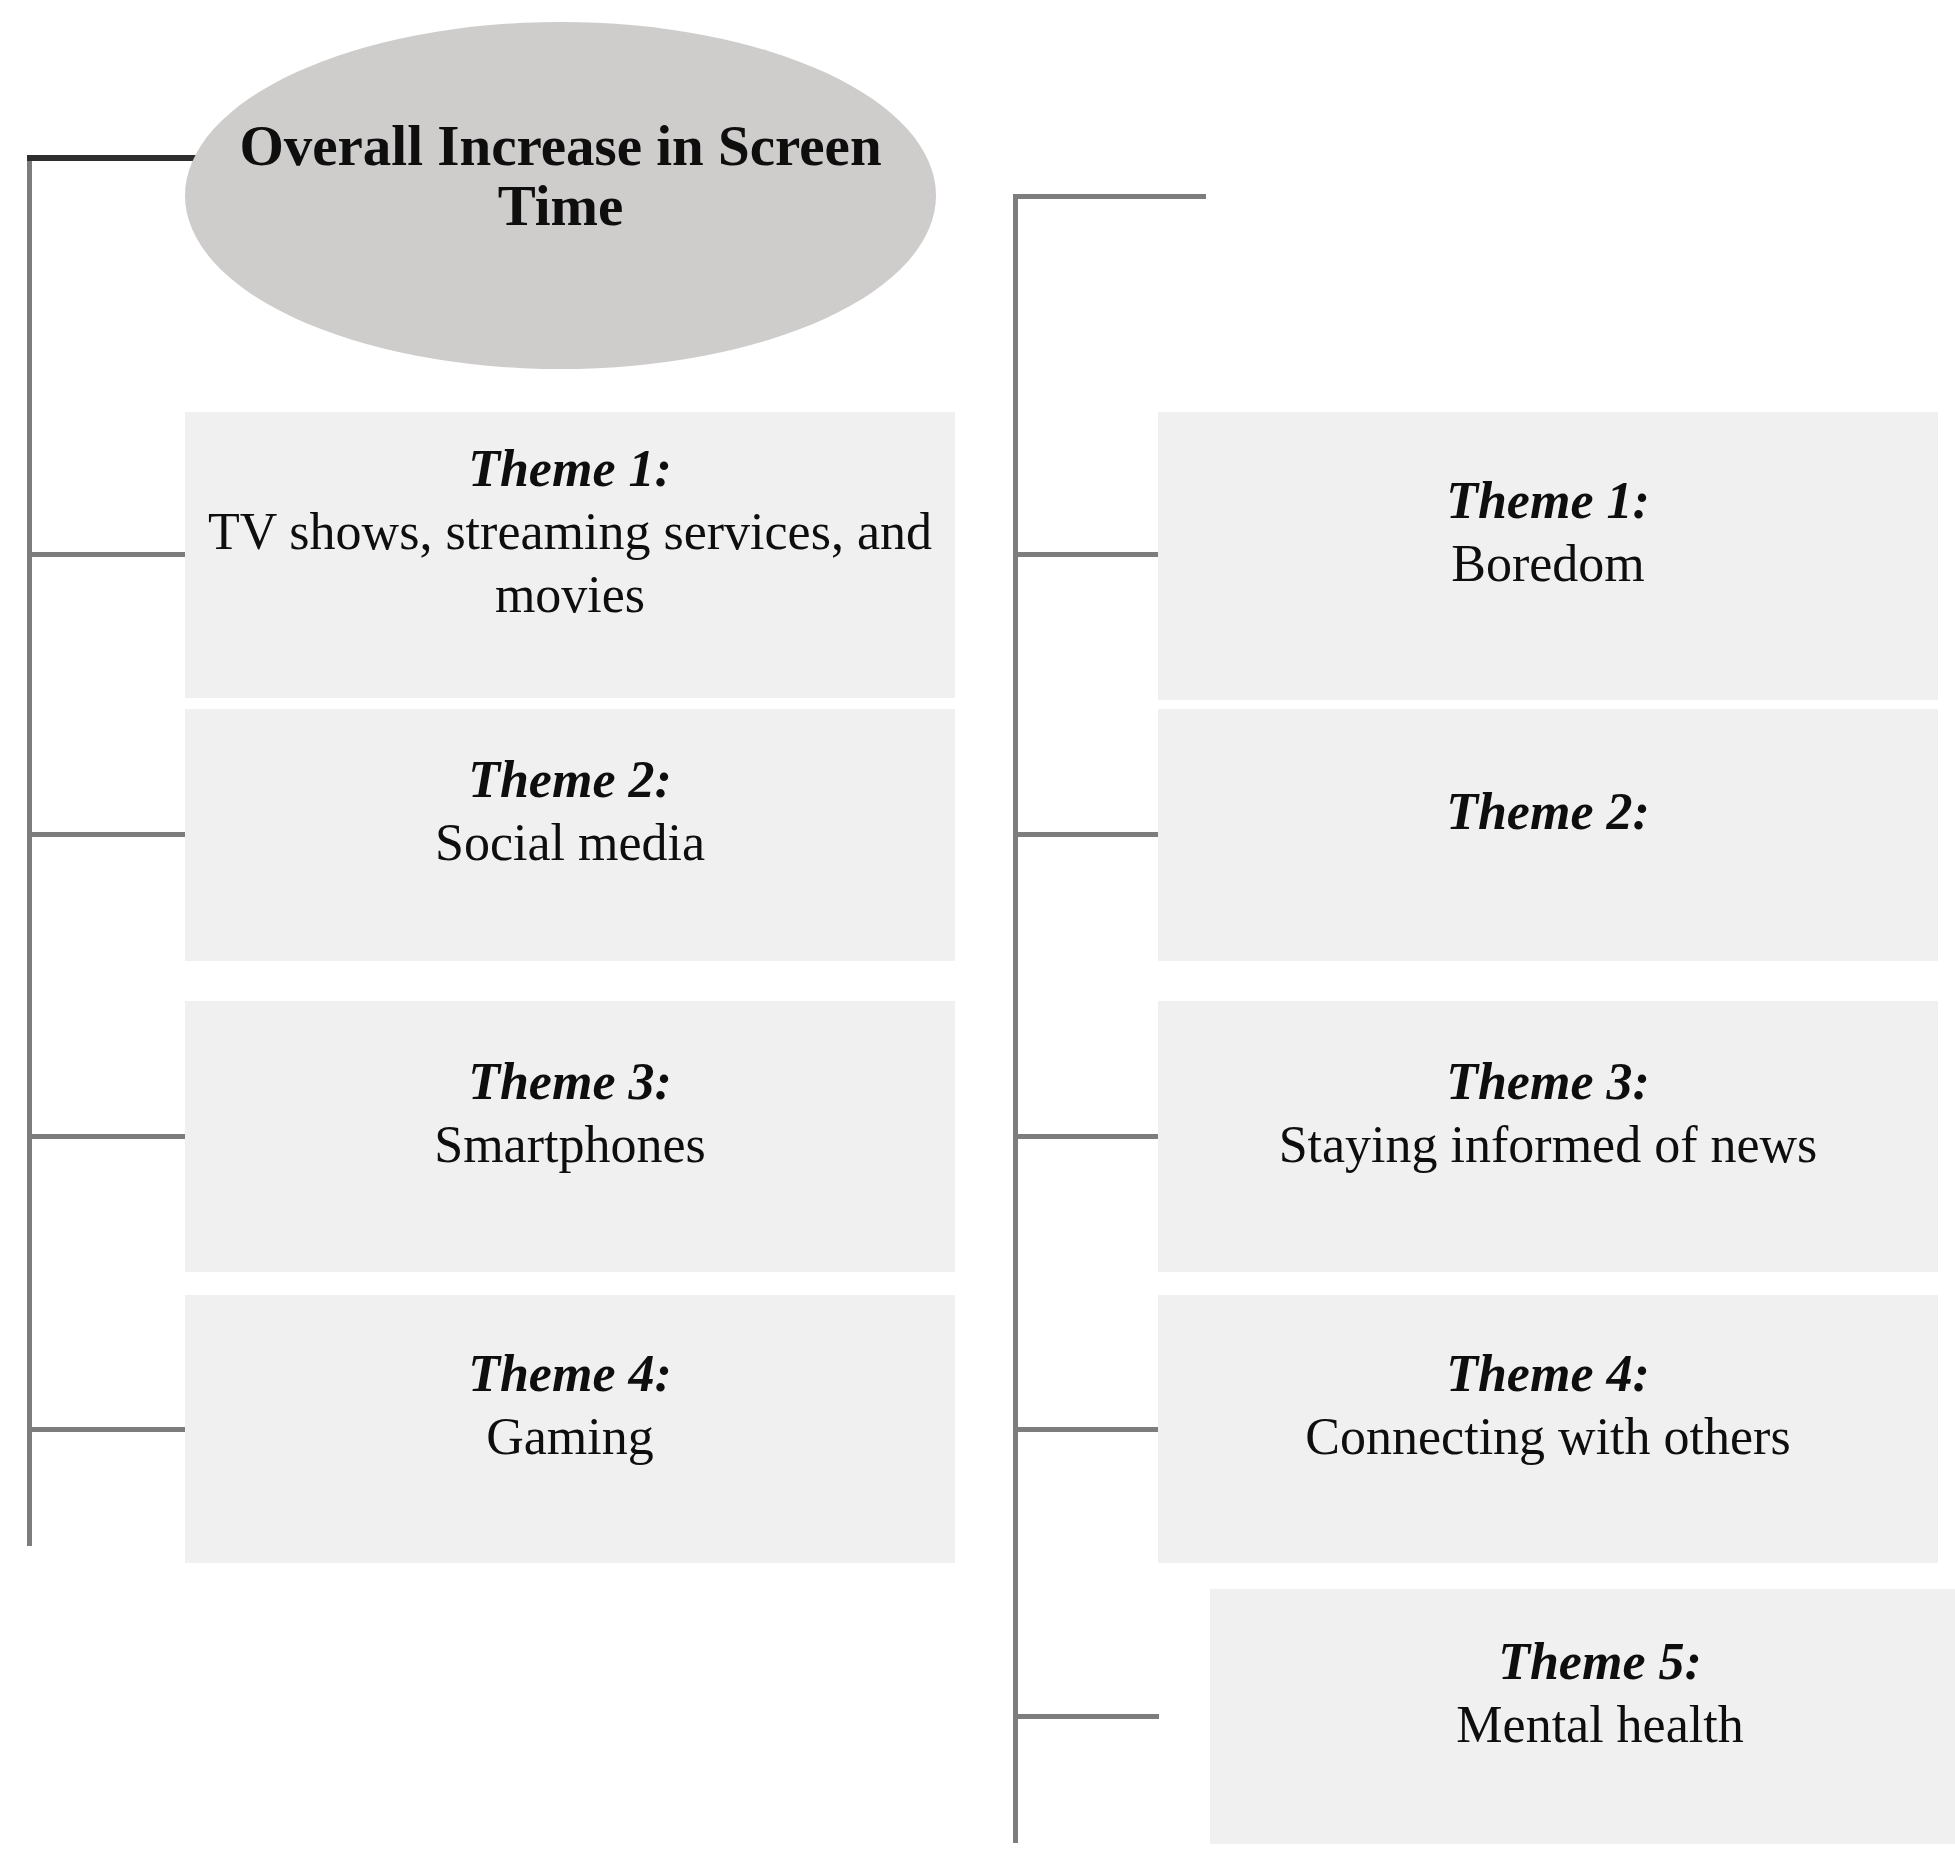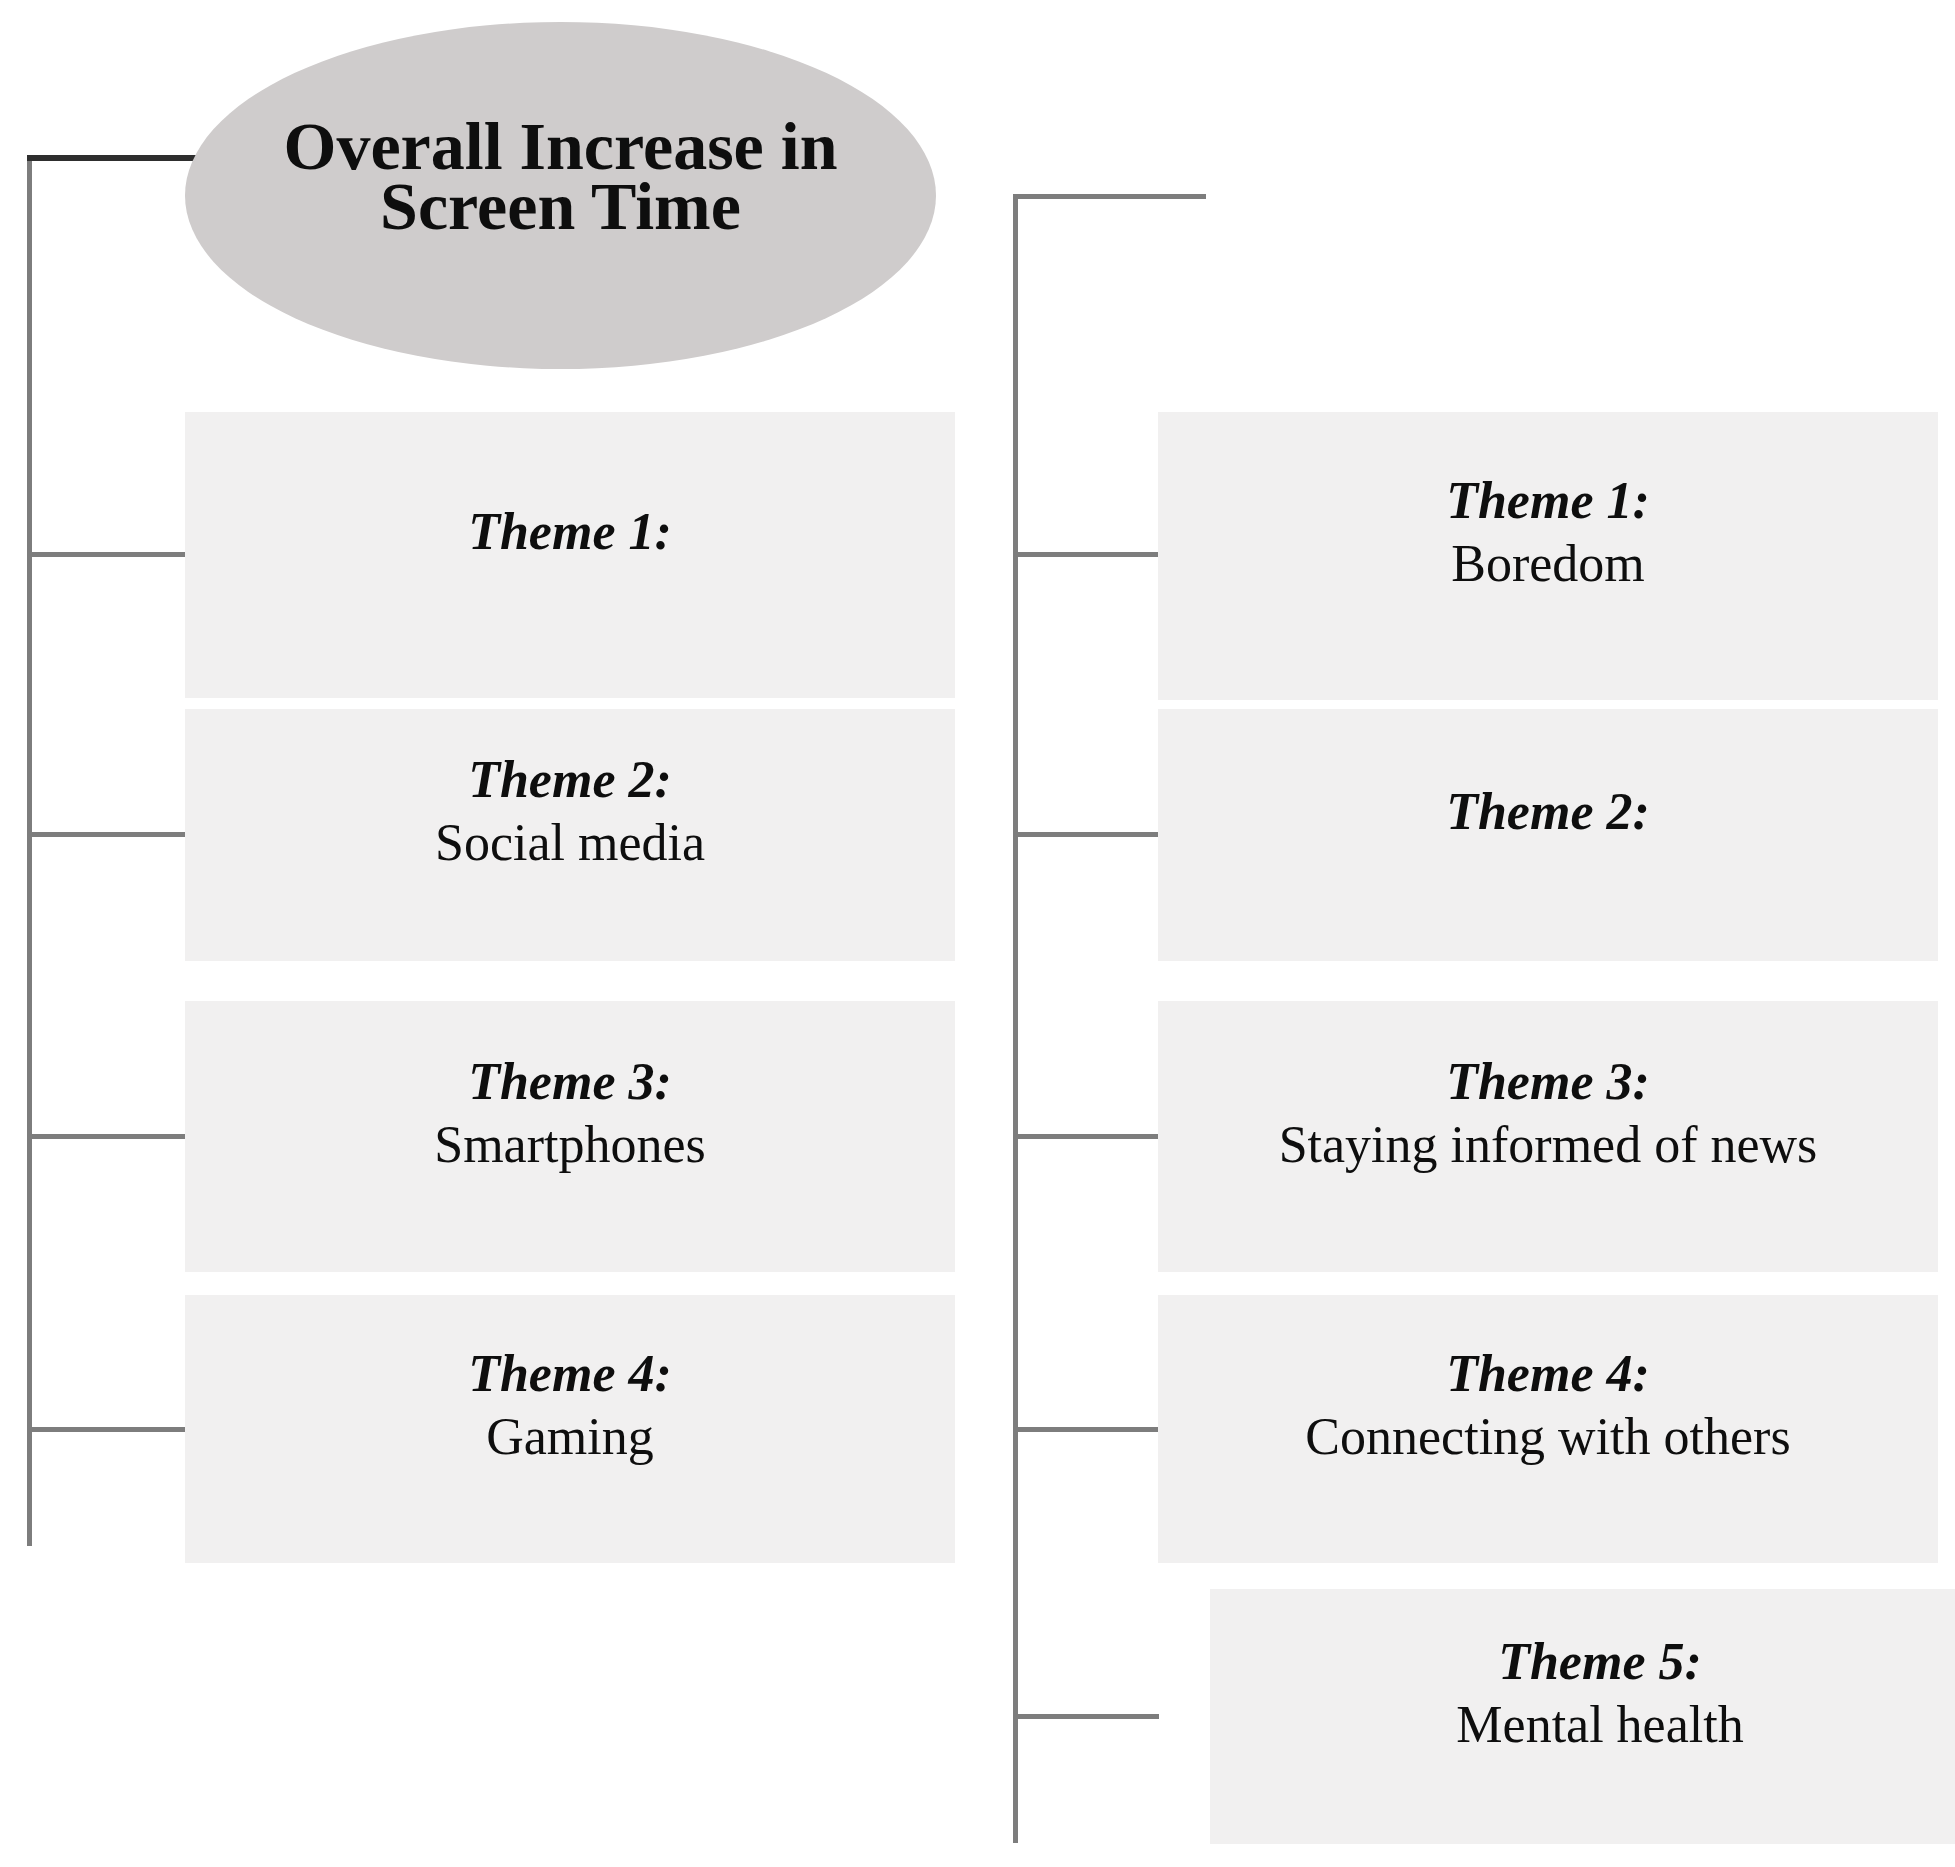--- a/index.html
+++ b/index.html
@@ -20,21 +20,21 @@
     border-radius:50%;
     display:flex;
     align-items:center;
     justify-content:center;
     text-align:center;
     z-index:2;
   }
   .ellipse .ellipse-label{
     display:block;
     font-weight:700;
-    font-size:68px;
+    font-size:57px;
     line-height:60px;
     padding-bottom:39px;
   }
   .ellipse-left .ellipse-label{max-width:661px;}
   .ellipse-right .ellipse-label{max-width:594px;}
   .theme-box{
     position:absolute;
     background:#f1f0f0;
     display:flex;
     flex-direction:column;
@@ -79,20 +79,21 @@
   <div class="line" style="left:1013px;top:1427px;width:146px;height:4.5px;"></div>
   <div class="line" style="left:1013px;top:1714px;width:146px;height:4.5px;"></div>
 
   <div class="ellipse ellipse-left" style="left:185px;top:22.4px;width:751px;height:347px;">
     <span class="ellipse-label">Overall Increase in Screen Time</span>
   </div>
 
 
   <div class="theme-box" style="left:185px;top:412px;width:770px;height:286px;">
     <span class="theme-label">Theme 1:</span>
+    <span class="theme-text">TV shows, streaming services, and movies</span>
   </div>
   <div class="theme-box" style="left:185px;top:709px;width:770px;height:252px;">
     <span class="theme-label">Theme 2:</span>
     <span class="theme-text">Social media</span>
   </div>
   <div class="theme-box" style="left:185px;top:1001px;width:770px;height:271px;">
     <span class="theme-label">Theme 3:</span>
     <span class="theme-text">Smartphones</span>
   </div>
   <div class="theme-box" style="left:185px;top:1295px;width:770px;height:268px;">

